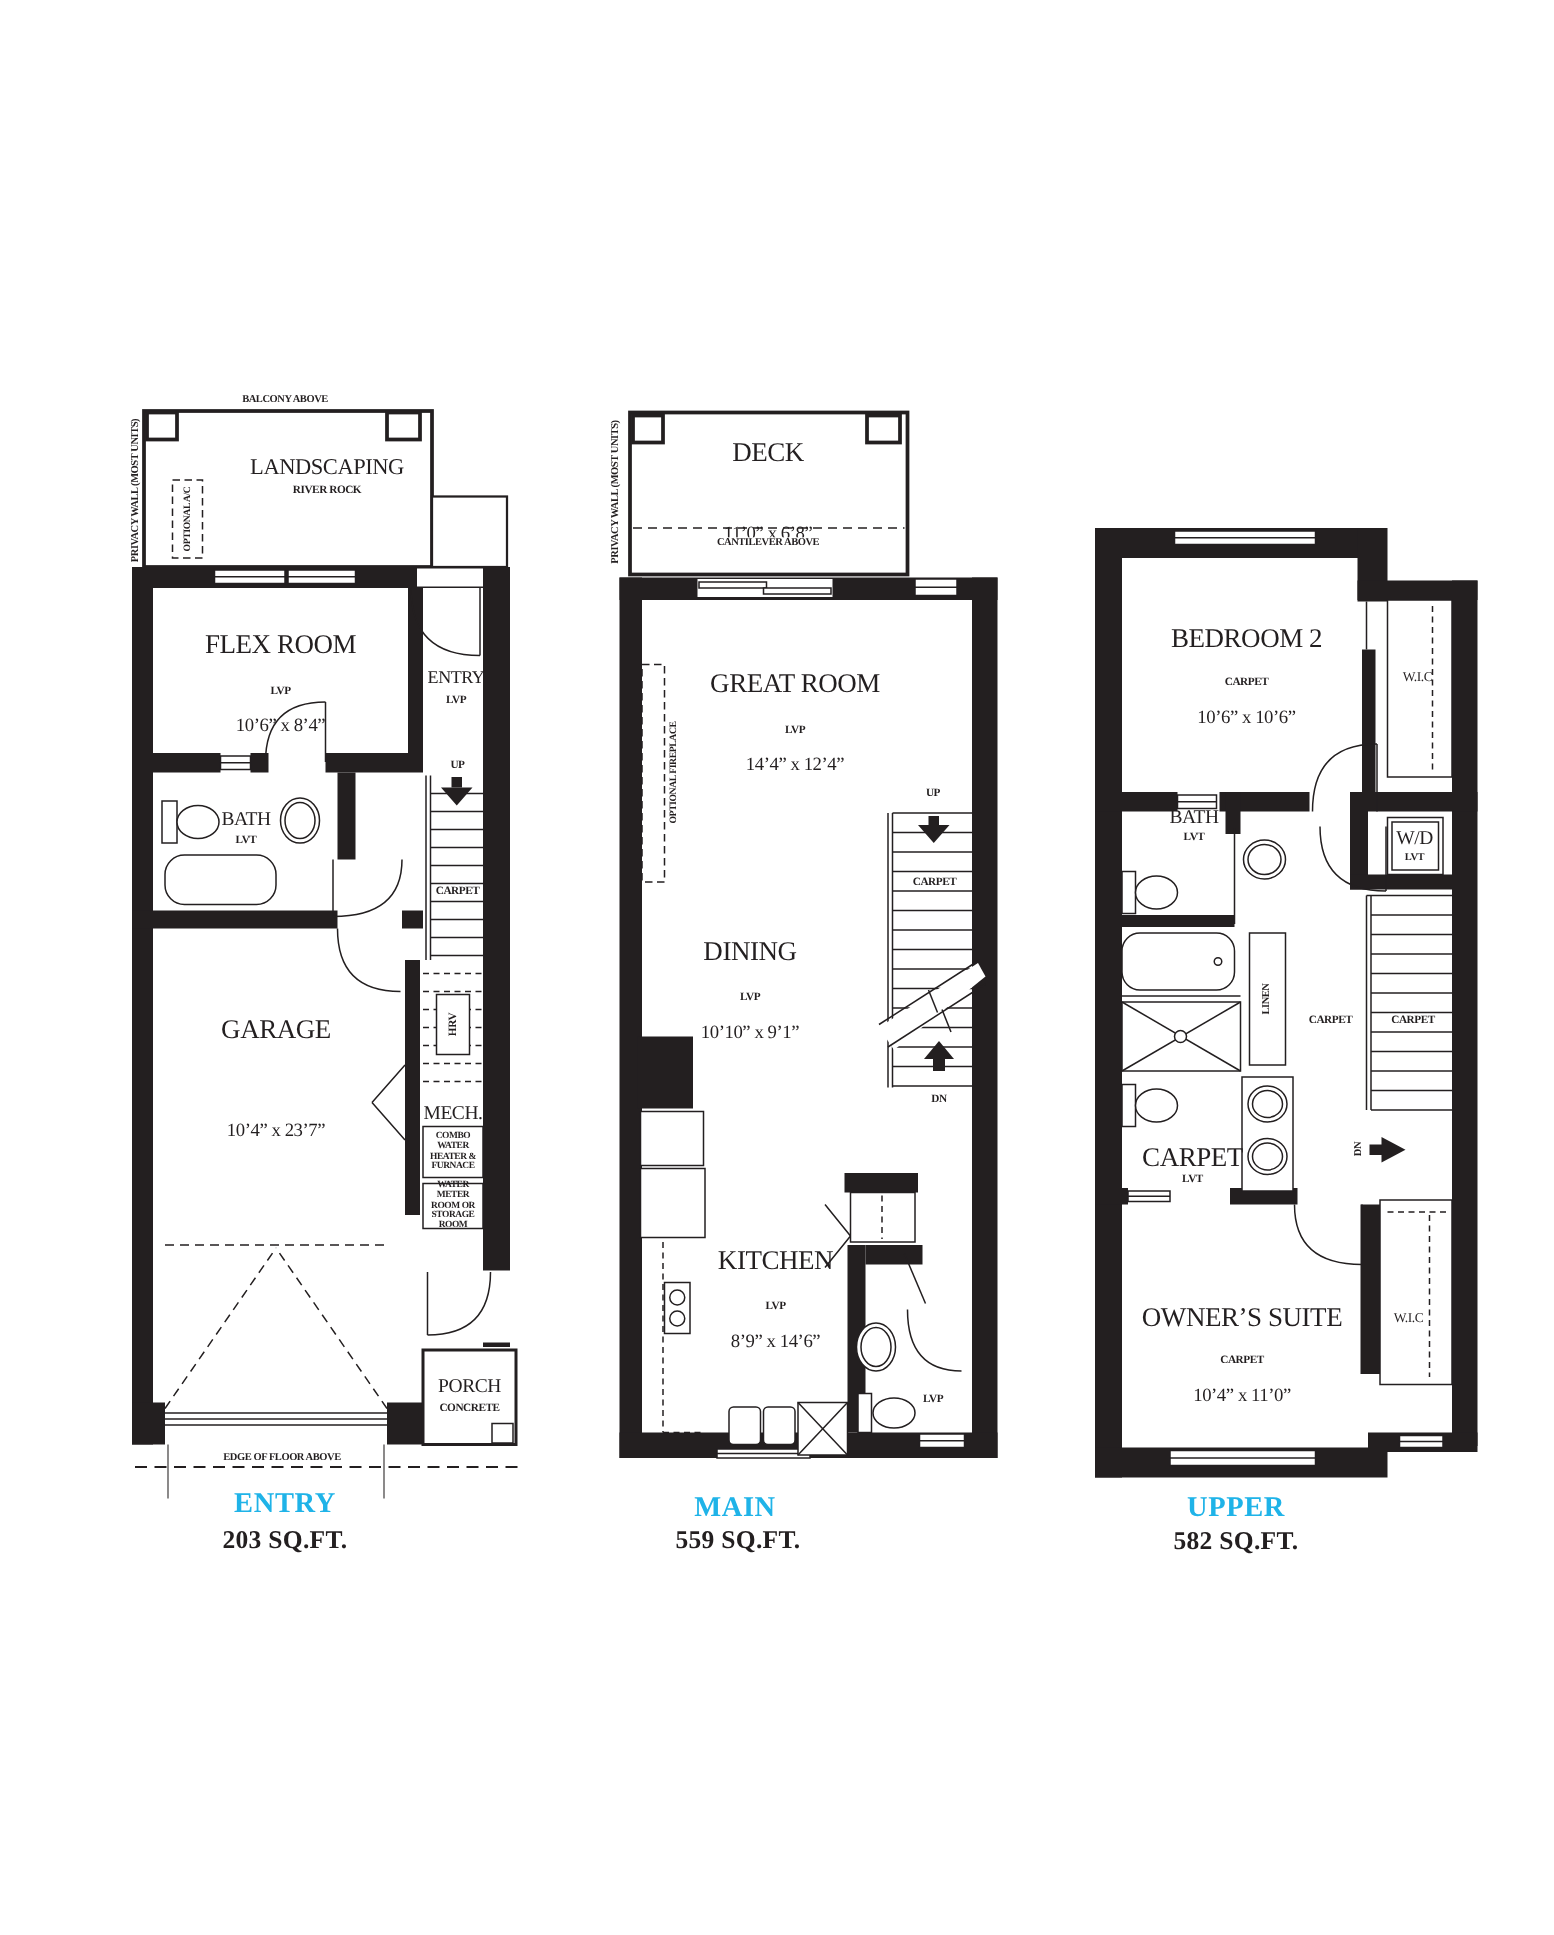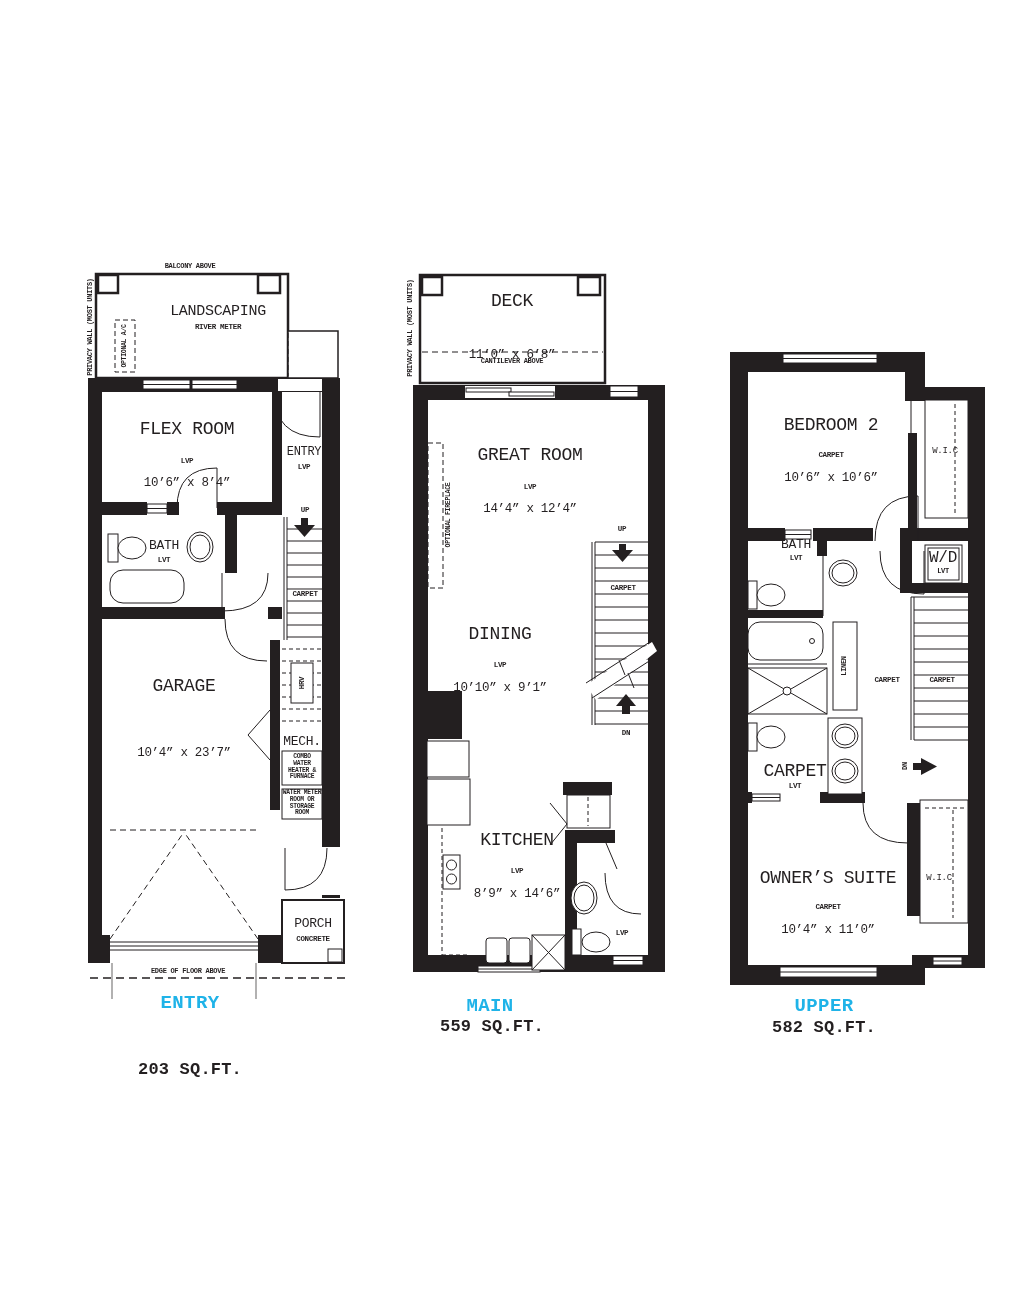--- a/index.html
+++ b/index.html
@@ -1,17 +1,17 @@
 <!DOCTYPE html>
 <html><head>
 <meta charset="utf-8">
 <style>
   html,body{margin:0;padding:0;background:#fff;}
   .canvas{position:relative;width:1036px;height:1290px;background:#fff;
-          font-family:Liberation Mono, monospace;color:#231f20;overflow:hidden;}
+          font-family:Liberation Serif, serif;color:#231f20;overflow:hidden;}
   .plan{position:absolute;}
   .plan svg{position:absolute;left:0;top:0;display:block;}
   .lbl{position:absolute;transform:translate(-50%,-50%);white-space:nowrap;
        text-align:center;line-height:1.08;letter-spacing:-0.3px;color:#231f20;}
   .vert{transform:translate(-50%,-50%) rotate(-90deg);}
   .name{font-size:18px;}
   .name-sm{font-size:13px;}
   .dim{font-size:12.5px;margin-top:37px;}
   .fin{font-size:7.5px;font-weight:bold;}
   .tiny{font-size:7px;font-weight:bold;}
@@ -138,42 +138,42 @@
 
       <g stroke="#231f20" stroke-width="1.3" fill="none">
         <line x1="10" y1="723" x2="265" y2="723" stroke-dasharray="8 5"></line>
         <line x1="32" y1="708" x2="32" y2="744" stroke-width="0.7"></line>
         <line x1="176" y1="708" x2="176" y2="744" stroke-width="0.7"></line>
       </g>
     </svg>
     <div class="lbl tiny" style="left:110px;top:12px">BALCONY ABOVE</div>
     <div class="lbl tiny vert" style="left:11px;top:72px">PRIVACY WALL (MOST UNITS)</div>
     <div class="lbl" style="left:138px;top:57px;font-size:15px">LANDSCAPING</div>
-    <div class="lbl fin" style="left:138px;top:72px">RIVER METER</div>
+    <div class="lbl fin" style="left:138px;top:72px">RIVER ROCK</div>
     <div class="lbl t65 vert" style="left:45px;top:91px">OPTIONAL A/C</div>
     <div class="lbl name" style="left:107px;top:175px">FLEX ROOM</div>
     <div class="lbl dim" style="left:107px;top:192px">10’6” x 8’4”</div>
     <div class="lbl fin" style="left:107px;top:206px">LVP</div>
     <div class="lbl" style="left:224px;top:197px;font-size:12px">ENTRY</div>
     <div class="lbl fin" style="left:224px;top:212px">LVP</div>
     <div class="lbl fin" style="left:225px;top:255px">UP</div>
     <div class="lbl name-sm" style="left:84px;top:291px">BATH</div>
     <div class="lbl fin" style="left:84px;top:305px">LVT</div>
     <div class="lbl fin wbg" style="left:225px;top:339px">CARPET</div>
     <div class="lbl name" style="left:104px;top:432px">GARAGE</div>
     <div class="lbl dim" style="left:104px;top:462px">10’4” x 23’7”</div>
     <div class="lbl fin vert" style="left:222px;top:428px">HRV</div>
     <div class="lbl name-sm" style="left:222px;top:487px">MECH.</div>
     <div class="lbl wrap" style="left:222px;top:513px;width:38px;font-size:6.3px;font-weight:bold">COMBO WATER HEATER &amp; FURNACE</div>
     <div class="lbl wrap" style="left:222px;top:549px;width:40px;font-size:6.3px;font-weight:bold">WATER METER ROOM OR STORAGE ROOM</div>
     <div class="lbl name-sm" style="left:233px;top:669px">PORCH</div>
     <div class="lbl fin" style="left:233px;top:684px">CONCRETE</div>
     <div class="lbl tiny wbg" style="left:108px;top:717px">EDGE OF FLOOR ABOVE</div>
     <div class="lbl title" style="left:110px;top:748px">ENTRY</div>
-    <div class="lbl sqft" style="left:110px;top:815px">203 SQ.FT.</div>
+    <div class="lbl sqft" style="left:110px;top:772px">203 SQ.FT.</div>
   </section>
 
   <section class="plan" style="left:400px;top:255px;width:280px;height:790px">
     <svg width="280" height="790" viewBox="0 0 280 790">
 
       <g fill="#fff" stroke="#231f20" stroke-width="2.5">
         <rect x="20" y="20" width="185" height="108"></rect>
         <rect x="22" y="22" width="20" height="18"></rect>
         <rect x="178" y="22" width="22" height="18"></rect>
       </g>
@@ -414,21 +414,21 @@
         <rect x="198" y="425" width="9" height="7"></rect>
         <polygon points="206,420 206,437 222,428.5"></polygon>
       </g>
     </svg>
     <div class="lbl name" style="left:116px;top:88px">BEDROOM 2</div>
     <div class="lbl dim" style="left:116px;top:104px">10’6” x 10’6”</div>
     <div class="lbl fin" style="left:116px;top:117px">CARPET</div>
     <div class="lbl" style="left:230px;top:114px;font-size:9px">W.I.C</div>
     <div class="lbl name-sm" style="left:81px;top:207px">BATH</div>
     <div class="lbl fin" style="left:81px;top:220px">LVT</div>
-    <div class="lbl" style="left:228px;top:221px;font-size:16px">W/D</div>
+    <div class="lbl" style="left:228px;top:221px;font-size:13px">W/D</div>
     <div class="lbl tiny" style="left:228px;top:234px">LVT</div>
     <div class="lbl tiny vert" style="left:130px;top:328px">LINEN</div>
     <div class="lbl fin" style="left:172px;top:342px">CARPET</div>
     <div class="lbl fin wbg" style="left:227px;top:342px">CARPET</div>
     <div class="lbl tiny vert" style="left:191px;top:428px">DN</div>
     <div class="lbl name" style="left:80px;top:434px">CARPET</div>
     <div class="lbl fin" style="left:80px;top:448px">LVT</div>
     <div class="lbl name" style="left:113px;top:541px">OWNER’S SUITE</div>
     <div class="lbl dim" style="left:113px;top:556px">10’4” x 11’0”</div>
     <div class="lbl fin" style="left:113px;top:569px">CARPET</div>

